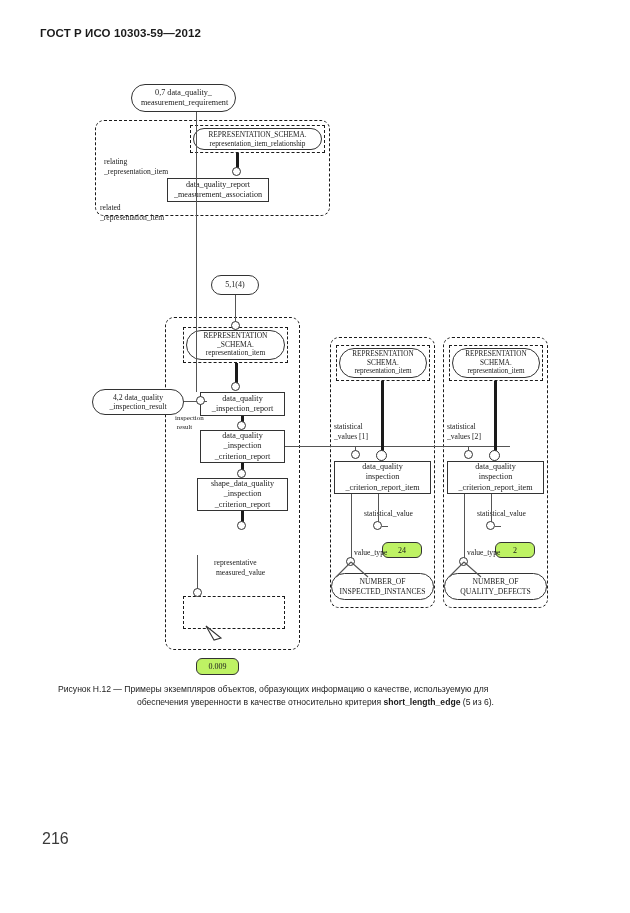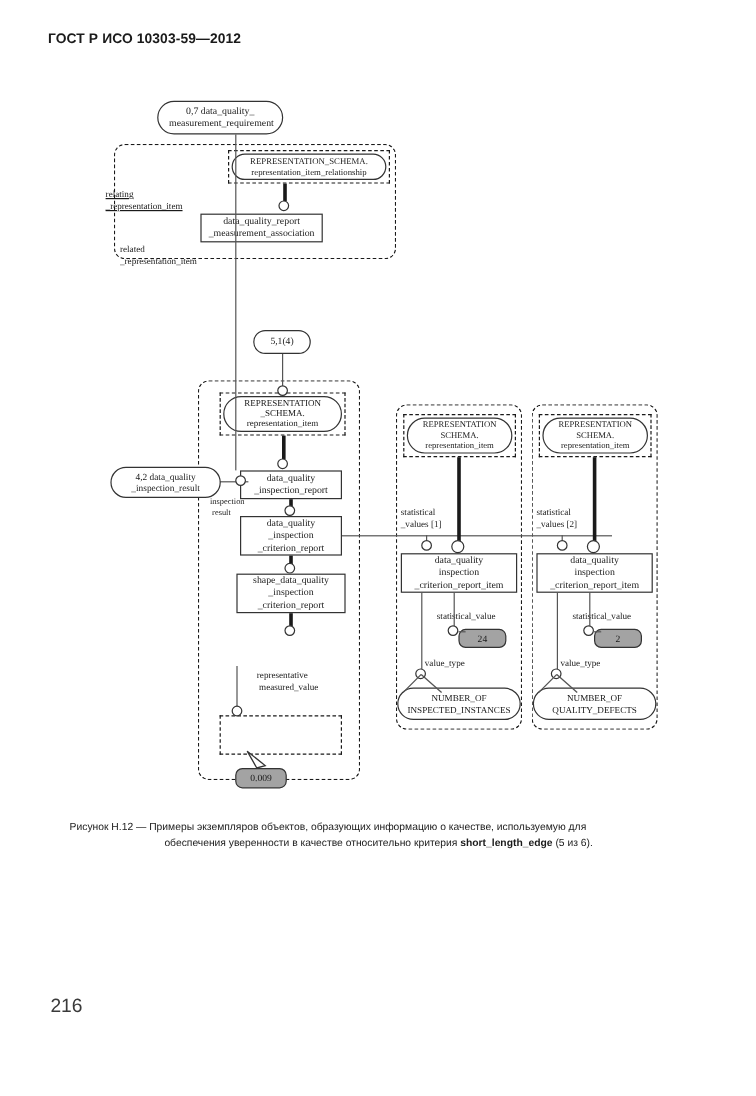--- a/index.html
+++ b/index.html
@@ -38,23 +38,23 @@
   }
   
   .oval{
     position:absolute;border:1.1px solid #333;background:#fff;box-sizing:border-box;
     border-radius:40px;display:flex;align-items:center;justify-content:center;
     text-align:center;font-size:8.2px;line-height:10px;color:#1a1a1a;
   }
   .oval.ref{border-width:1.2px;border-radius:14px;}
   
   .vbubble{
-    position:absolute;border:1.1px solid #333;background:#a3a3a3;box-sizing:border-box;
+    position:absolute;border:1.1px solid #333;background:#bef264;box-sizing:border-box;
     border-radius:6px;display:flex;align-items:center;justify-content:center;
-    font-size:8px;color:#1a1a1a;
+    font-size:8px;color:#1a1a1a;margin-top:18px;
   }
   
   .lab{
     position:absolute;font-size:7.6px;line-height:9.6px;color:#1a1a1a;white-space:pre;
   }
   
   .ln{position:absolute;background:#555;}
   .ln.v{width:1.2px;}
   .ln.h{height:1.2px;}
   .ln.thick{background:#1a1a1a;}
@@ -78,21 +78,21 @@
  measurement_requirement</div>
 
   <div class="dbox" style="left:95px;top:120px;width:235px;height:96px;"></div>
   <div class="dbox-in" style="left:190px;top:125px;width:135px;height:28px;"></div>
   <div class="oval" style="left:193px;top:128px;width:129px;height:22px;white-space:pre;border-radius:12px;font-size:7.3px;line-height:9px;">REPRESENTATION_SCHEMA.
 representation_item_relationship</div>
 
   <div class="ebox" style="left:167px;top:178px;width:102px;height:24px;white-space:pre;">data_quality_report
 _measurement_association</div>
 
-  <div class="lab" style="left:88px;top:157px;text-decoration:underline;">relating
+  <div class="lab" style="left:104px;top:157px;">relating
 _representation_item</div>
   <div class="lab" style="left:100px;top:203px;">related
 _representation_item</div>
 
   <div class="oval ref" style="left:211px;top:275px;width:48px;height:20px;border-radius:10px;font-size:8px;">5,1(4)</div>
 
   <div class="dbox" style="left:165px;top:317px;width:135px;height:333px;"></div>
   <div class="dbox-in" style="left:183px;top:327px;width:105px;height:36px;"></div>
   <div class="oval" style="left:186px;top:330px;width:99px;height:30px;white-space:pre;border-radius:15px;font-size:7.5px;line-height:8.6px;">REPRESENTATION
 _SCHEMA.

